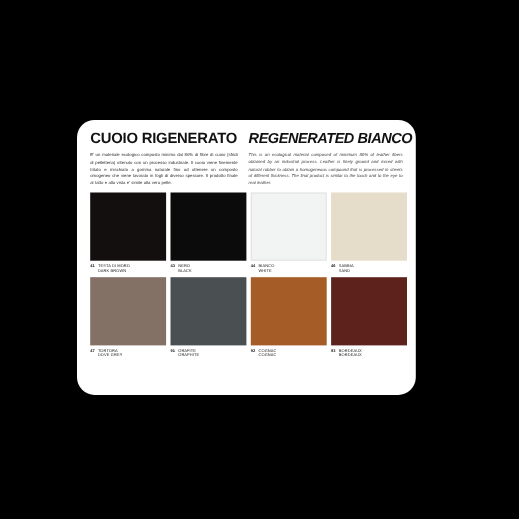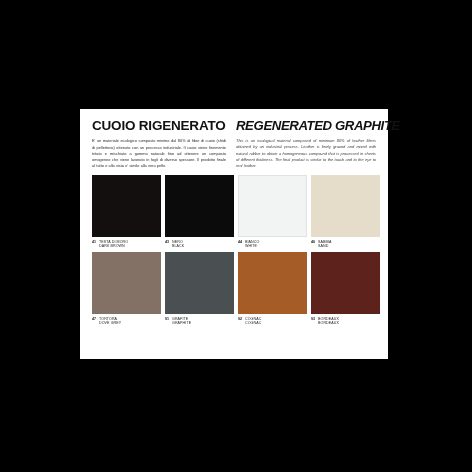--- a/index.html
+++ b/index.html
@@ -20,29 +20,30 @@
   #page-root {
     position: relative;
     width: 472px;
     height: 472px;
     background: #000000;
   }
 
   
   .card {
     position: absolute;
-    left: 80px;
+    left: 70px;
     top: 109px;
     width: 308px;
     height: 250px;
     background: #ffffff;
     box-sizing: border-box;
     padding: 10px 12px 8px 12px;
     display: flex;
     flex-direction: column;
+    border-radius: 16px;
   }
 
   
   .text-cols {
     display: flex;
     flex-direction: row;
     gap: 10px;
     margin-bottom: 5px;
   }
   .text-col {
@@ -146,21 +147,21 @@
   <div class="card">
 
     <div class="text-cols">
 
       <div class="text-col">
         <div class="heading">CUOIO RIGENERATO</div>
         <p class="body-text">E' un materiale ecologico composto minimo dal 80% di fibre di cuoio (sfridi di pelletteria) ottenuto con un processo industriale. Il cuoio viene finemente tritato e mischiato a gomma naturale fino ad ottenere un composto omogeneo che viene lavorato in fogli di diverso spessore. Il prodotto finale al tatto e alla vista e' simile alla vera pelle.</p>
       </div>
 
       <div class="text-col">
-        <div class="heading italic">REGENERATED GRAPHITE</div>
+        <div class="heading italic">REGENERATED BIANCO</div>
         <p class="body-text italic">This is an ecological material composed of minimum 80% of leather fibers obtained by an industrial process. Leather is finely ground and mixed with natural rubber to obtain a homogeneous compound that is processed in sheets of different thickness. The final product is similar to the touch and to the eye to real leather.</p>
       </div>
 
     </div>
 
     <div class="swatch-grid">
 
       <div class="swatch-row">
 
         <div class="swatch-cell">

